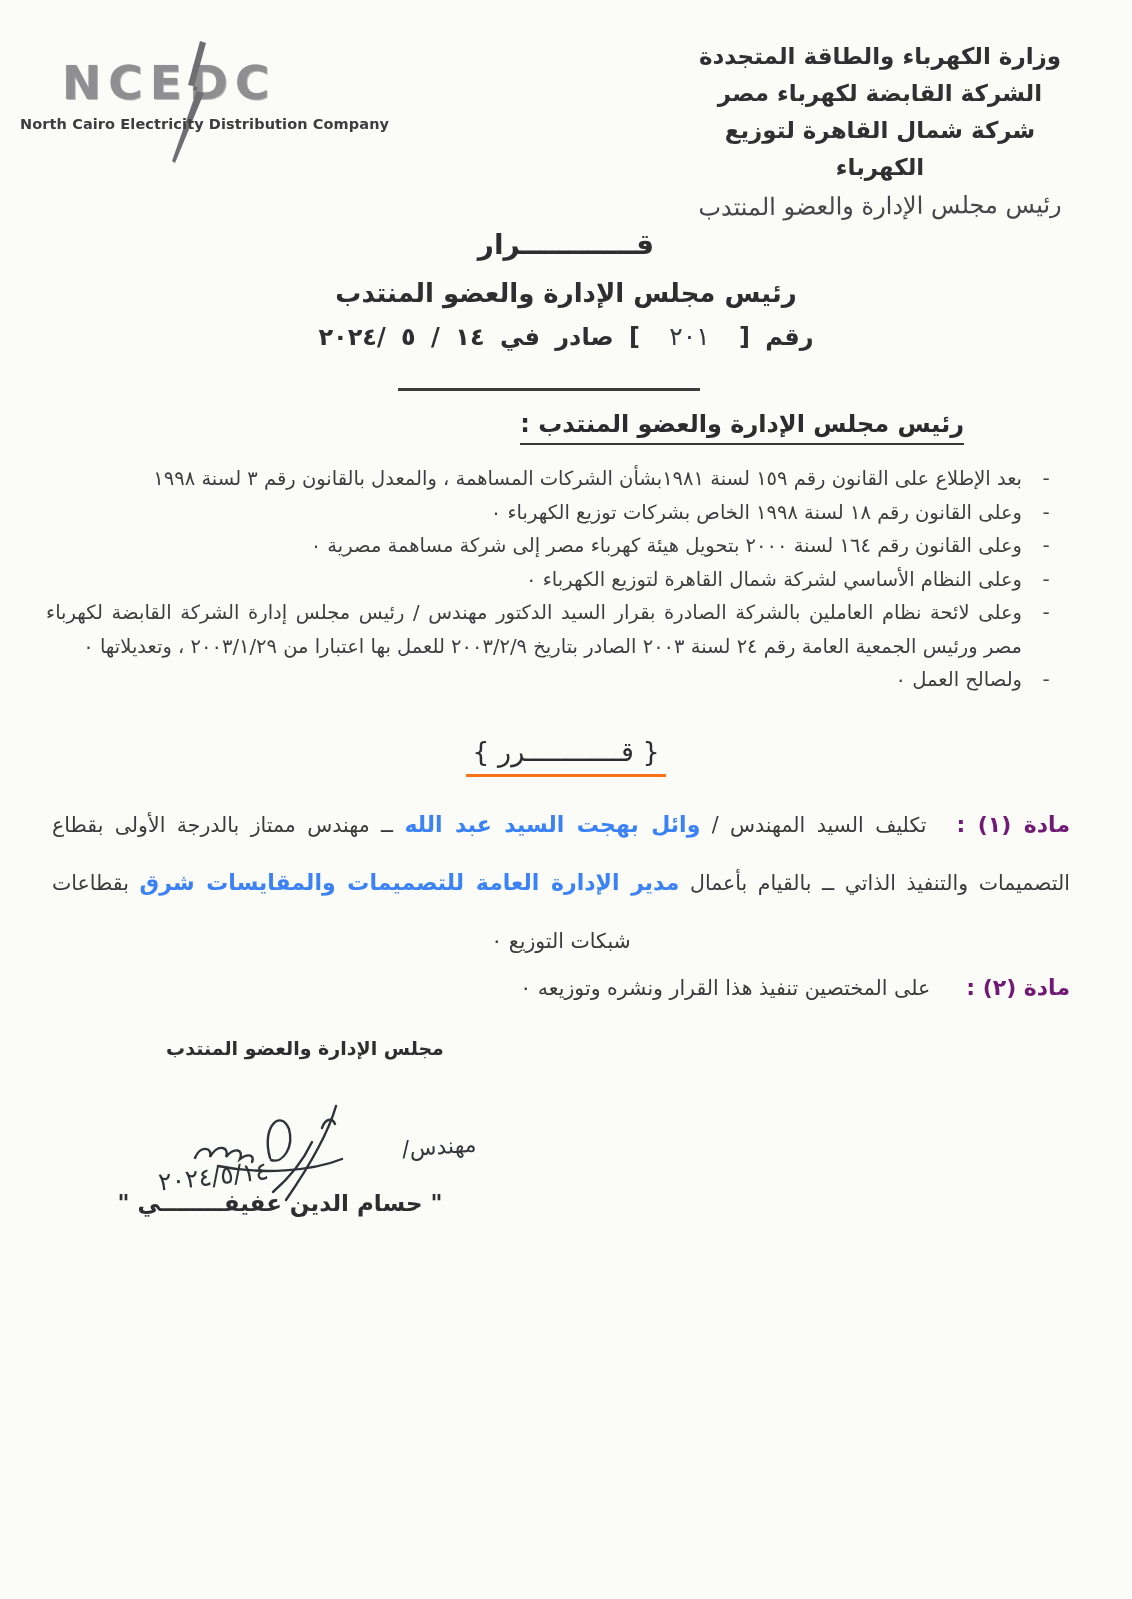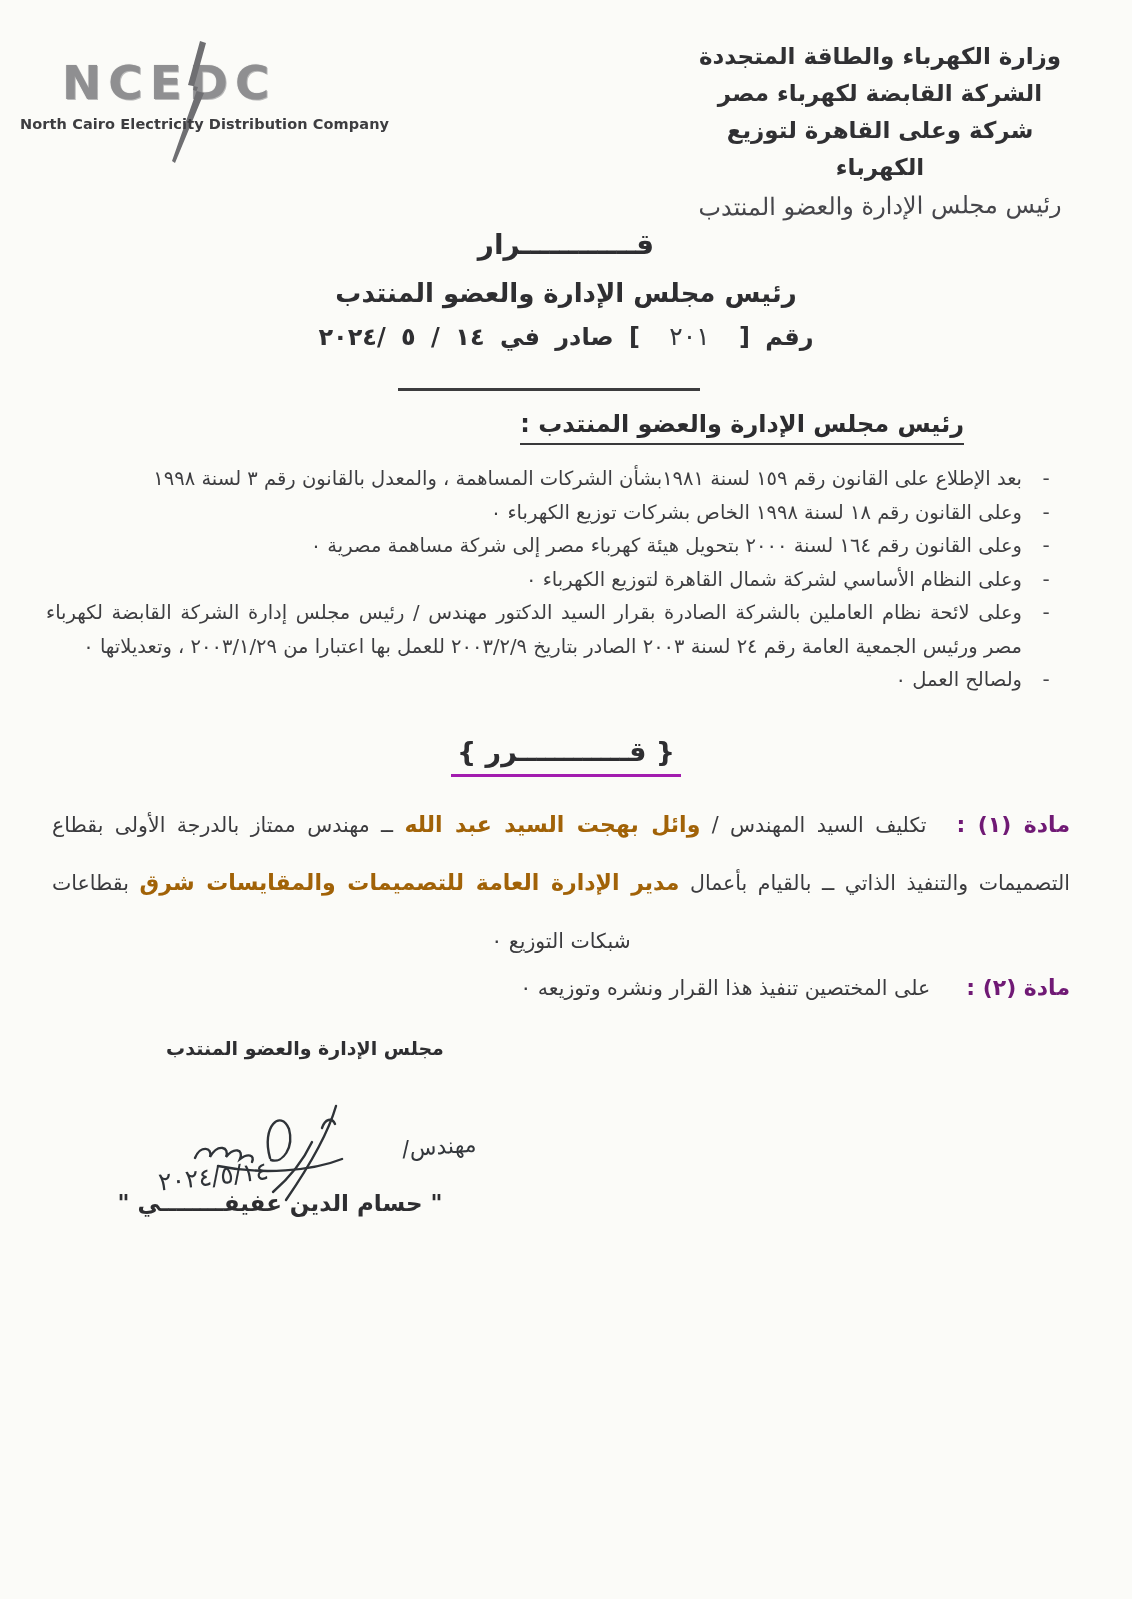--- a/index.html
+++ b/index.html
@@ -58,31 +58,31 @@
     flex:0 0 16px;margin-left:16px;text-align:center;
     font-size:20px;line-height:33.5px;color:#454548;
   }
   .bullet-text{
     flex:1;font-size:19.5px;line-height:33.5px;color:#3e3e41;
     text-align:justify;
   }
   
   .decree-block{position:absolute;top:736px;left:0;width:100%;text-align:center;direction:rtl;}
   .decree-word{
-    display:inline-block;font-size:27px;font-weight:bold;color:#2e2e31;
-    padding:0 6px 7px;border-bottom:3px solid #a21caf;letter-spacing:1px;
+    display:inline-block;font-size:27px;font-weight:normal;color:#2e2e31;
+    padding:0 6px 7px;border-bottom:3px solid #f97316;letter-spacing:1px;
   }
   
   .article1{
     position:absolute;top:796px;left:52px;right:62px;
     direction:rtl;font-size:20.5px;line-height:58px;color:#3b3b3e;
     text-align:justify;text-align-last:center;
   }
   .article-label{font-size:22px;font-weight:bold;color:#701a75;margin-left:30px;}
-  .article-bold{font-size:22px;font-weight:bold;color:#a16207;}
+  .article-bold{font-size:22px;font-weight:bold;color:#3b82f6;}
   .article2{
     position:absolute;top:970px;left:52px;right:62px;
     direction:rtl;font-size:20.5px;line-height:36px;color:#3b3b3e;
   }
   .article2 .article-label{margin-left:36px;}
   
   .signature-block{position:absolute;left:100px;top:1028px;width:360px;}
   .sig-title1{text-align:center;font-size:24px;font-weight:bold;color:#2e2e31;direction:rtl;}
   .sig-title2{
     text-align:center;font-size:19px;font-weight:bold;color:#2e2e31;direction:rtl;
@@ -112,21 +112,21 @@
     <div class="logo-acronym">NCEDC</div>
     <svg class="logo-bolt" viewBox="0 0 80 150" aria-hidden="true">
       <path d="M52,8 L40,52 L50,54 L24,128 L27,130 L56,60 L45,57 L58,10 Z" fill="#6f6f72"></path>
     </svg>
     <div class="logo-subtitle">North Cairo Electricity Distribution Company</div>
   </div>
 
   <div class="header-block">
     <div class="header-line">وزارة الكهرباء والطاقة المتجددة</div>
     <div class="header-line">الشركة القابضة لكهرباء مصر</div>
-    <div class="header-line">شركة وعلى القاهرة لتوزيع الكهرباء</div>
+    <div class="header-line">شركة شمال القاهرة لتوزيع الكهرباء</div>
     <div class="header-line hand">رئيس مجلس الإدارة والعضو المنتدب</div>
   </div>
 
   <div class="title-block">
     <div class="decision-title">قــــــــــــرار</div>
     <div class="decision-subtitle">رئيس مجلس الإدارة والعضو المنتدب</div>
     <div class="decision-number-line"><span>رقم  [ </span><span class="hand-number">٢٠١</span><span> ]  </span><span>صادر في </span><span>١٤ / ٥ /٢٠٢٤</span></div>
     <div class="number-underline"></div>
   </div>
 

